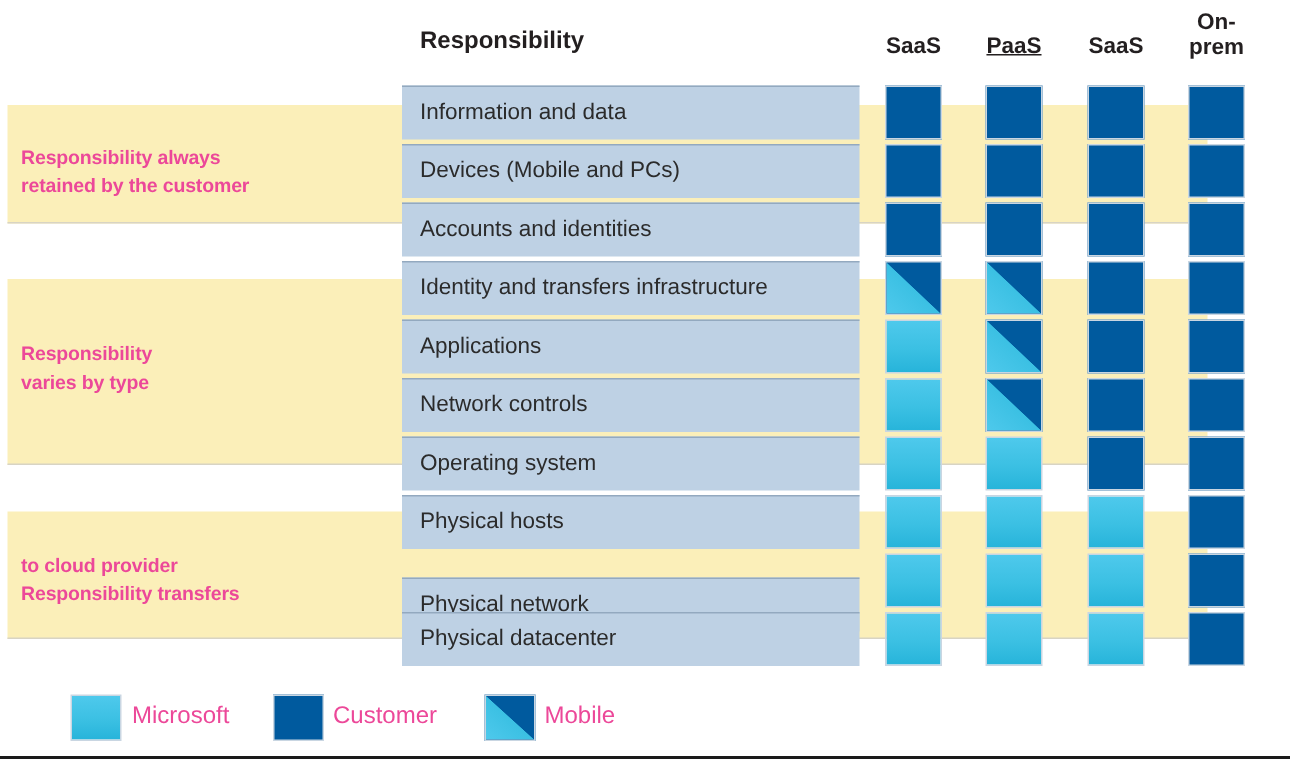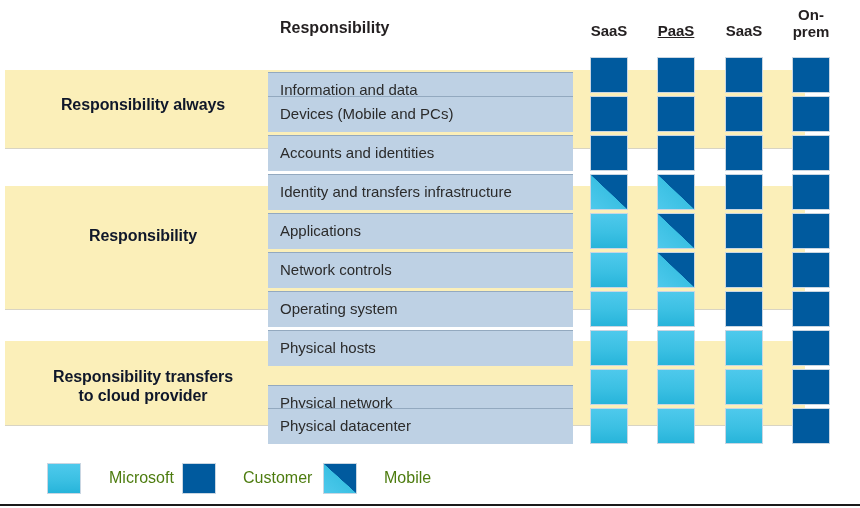--- a/index.html
+++ b/index.html
@@ -36,25 +36,25 @@
     left: 5px;
     width: 800px;
     background: #fbefb9;
     border-bottom: 1px solid #d8d4c4;
     box-sizing: border-box;
   }
   .group-label {
     position: absolute;
     left: 14px;
     width: 258px;
-    text-align: center;
+    text-align: left;
     font-weight: bold;
-    font-size: 16px;
+    font-size: 13px;
     line-height: 19px;
-    color: #0f172a;
+    color: #ec4899;
     letter-spacing: -0.1px;
   }
 
   
   .col-header-resp {
     position: absolute;
     left: 280px;
     top: 19px;
     font-weight: bold;
     font-size: 16px;
@@ -137,43 +137,44 @@
     content: "";
     position: absolute;
     left: 0; top: 0; right: 0; bottom: 0;
     background: linear-gradient(to bottom left,
                  transparent 0%, transparent 49.5%,
                  #3bc0e3 50.5%, #4ec9ec 100%);
   }
   .legend-label {
     position: absolute;
     font-size: 16px;
-    color: #4d7c0f;
+    color: #ec4899;
     white-space: nowrap;
-    margin-left: 21px;
   }
 </style>
 </head>
 <body>
 
 <div id="diagram">
 
   <div id="groups-layer">
       <div class="group-band" style="top: 70px; height: 79px;"></div>
       <div class="group-label" style="top: 95px;">
         <div>Responsibility always</div>
+        <div>retained by the customer</div>
       </div>
       <div class="group-band" style="top: 186px; height: 124px;"></div>
       <div class="group-label" style="top: 226px;">
         <div>Responsibility</div>
+        <div>varies by type</div>
       </div>
       <div class="group-band" style="top: 341px; height: 85px;"></div>
       <div class="group-label" style="top: 367px;">
+        <div>to cloud provider</div>
         <div>Responsibility transfers</div>
-        <div>to cloud provider</div>
       </div>
     </div>
 
   <div class="col-header-resp">Responsibility</div>
   <div id="cloud-headers-layer">
       <div class="col-header-cloud" style="left: 570px; width: 78px; top: 22px;">
         <div>SaaS</div>
       </div>
       <div class="col-header-cloud" style="left: 637px; width: 78px; top: 22px; text-decoration: underline;">
         <div>PaaS</div>
@@ -181,21 +182,21 @@
       <div class="col-header-cloud" style="left: 705px; width: 78px; top: 22px;">
         <div>SaaS</div>
       </div>
       <div class="col-header-cloud" style="left: 772px; width: 78px; top: 6px;">
         <div>On-</div>
         <div>prem</div>
       </div>
     </div>
 
   <div id="rows-layer">
-      <div class="row-bar" style="top: 72px; padding-left: 24px;">
+      <div class="row-bar" style="top: 57px; padding-left: 24px;">
         <span class="row-text">Information and data</span>
       </div>
       <div class="row-bar" style="top: 96px;">
         <span class="row-text">Devices (Mobile and PCs)</span>
       </div>
       <div class="row-bar" style="top: 135px;">
         <span class="row-text">Accounts and identities</span>
       </div>
       <div class="row-bar" style="top: 174px;">
         <span class="row-text">Identity and transfers infrastructure</span>

